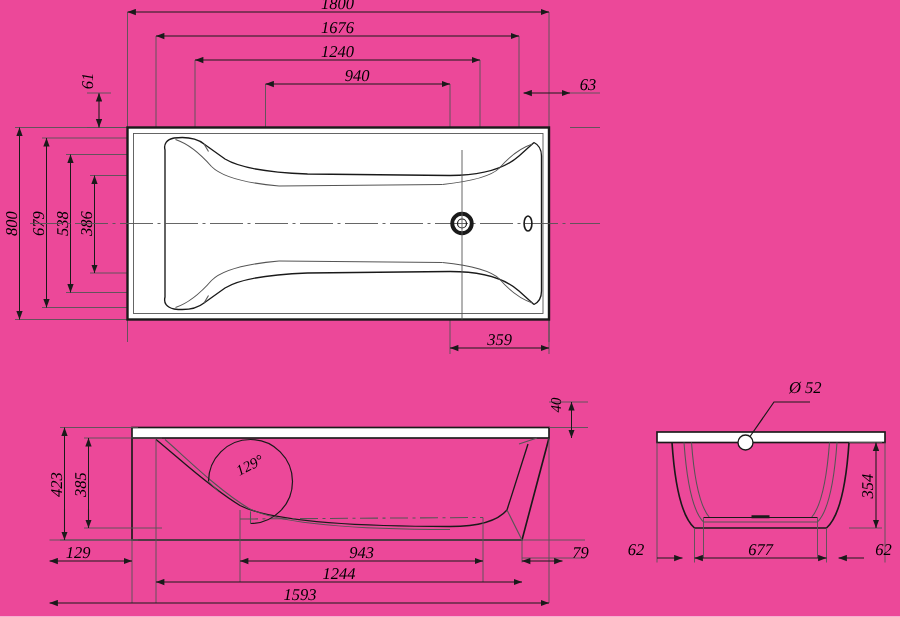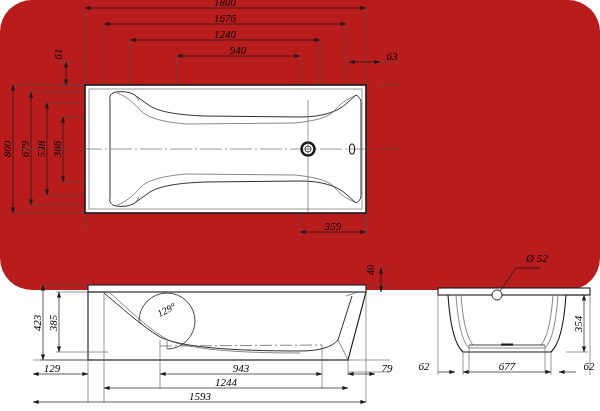--- a/index.html
+++ b/index.html
@@ -1,18 +1,18 @@
 <!DOCTYPE html>
 <html><head>
 <meta charset="utf-8">
 <style>
   html,body{margin:0;padding:0;background:#ffffff;}
   body{width:600px;height:411px;overflow:hidden;
        font-family:"Liberation Serif",serif;}
-  #sheet{position:relative;width:600px;height:290px;background:#b91c1c;border-radius:32px;}
+  #sheet{position:relative;width:600px;height:411px;background:#ec4899;}
   svg{display:block;}
   text{font-family:"Liberation Serif",serif;font-style:italic;fill:#000;}
 </style>
 </head>
 <body>
 
 <div id="sheet">
 <svg width="600" height="411" viewBox="0 0 600 411">
 
   <defs>

